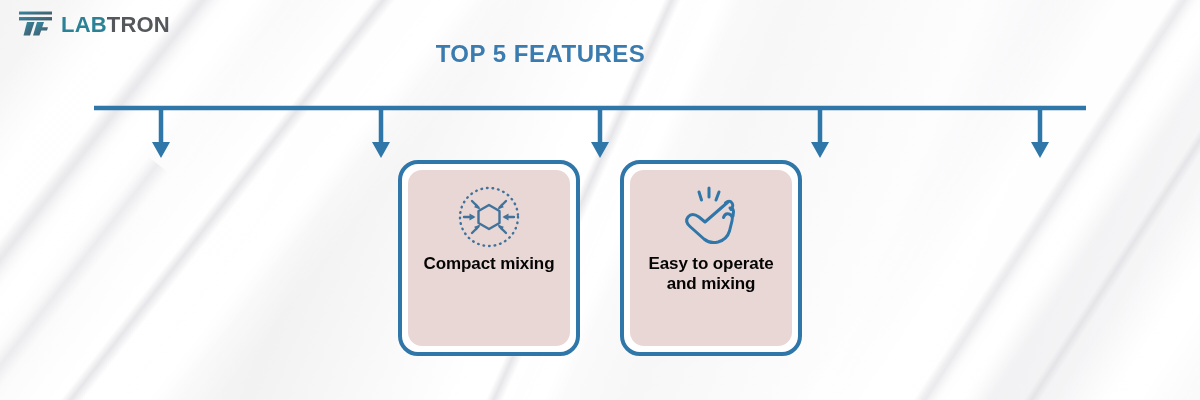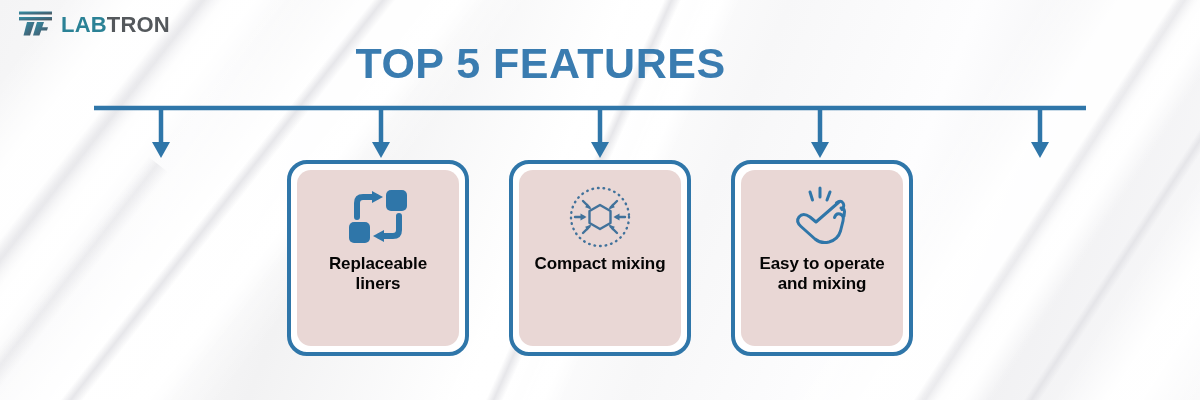--- a/index.html
+++ b/index.html
@@ -75,21 +75,21 @@
   .logo-text .lab  { color: #2b8296; }
   .logo-text .tron { color: #54585c; }
 
   
   .title {
     position: absolute;
     left: 0;
     top: 42px;
     width: 1081px;
     text-align: center;
-    font-size: 43px;
+    font-size: 24px;
     font-weight: 700;
     letter-spacing: .5px;
     color: #3a7cb0;
     line-height: 1;
   }
 
   
   .connector {
     position: absolute;
     left: 0;
@@ -209,35 +209,20 @@
         <polygon points="381,58 372,42 390,42"></polygon>
         <polygon points="600,58 591,42 609,42"></polygon>
         <polygon points="820,58 811,42 829,42"></polygon>
         <polygon points="1040,58 1031,42 1049,42"></polygon>
       </g>
     </svg>
   </div>
 
   <div class="cards">
 
-    <div class="card">
-      <div class="card-inner">
-        <div class="card-icon">
-          <svg width="64" height="60" viewBox="0 0 64 60" aria-hidden="true">
-            <rect x="40" y="3" width="21" height="21" rx="5" fill="#2f76a9"></rect>
-            <rect x="3" y="35" width="21" height="21" rx="5" fill="#2f76a9"></rect>
-            <path d="M11 30 L11 16 Q11 10 17 10 L30 10" stroke="#2f76a9" stroke-width="6" fill="none" stroke-linecap="round"></path>
-            <polygon points="37,10 26,4 26,16" fill="#2f76a9"></polygon>
-            <path d="M53 29 L53 43 Q53 49 47 49 L34 49" stroke="#2f76a9" stroke-width="6" fill="none" stroke-linecap="round"></path>
-            <polygon points="27,49 38,43 38,55" fill="#2f76a9"></polygon>
-          </svg>
-        </div>
-        <div class="card-label">Replaceable liners</div>
-      </div>
-    </div>
 
 
     <div class="card">
       <div class="card-inner">
         <div class="card-icon">
           <svg width="66" height="64" viewBox="0 0 66 64" aria-hidden="true">
             <circle cx="33" cy="32" r="29" fill="none" stroke="#41729b" stroke-width="2.4" stroke-linecap="round" stroke-dasharray="0.6 5"></circle>
             <polygon points="33,20 43.5,26 43.5,38 33,44 22.5,38 22.5,26" fill="none" stroke="#41729b" stroke-width="2.4" stroke-linejoin="round"></polygon>
             <g stroke="#41729b" stroke-width="2.4" stroke-linecap="round" fill="none">
               <line x1="8" y1="32" x2="17" y2="32"></line>

